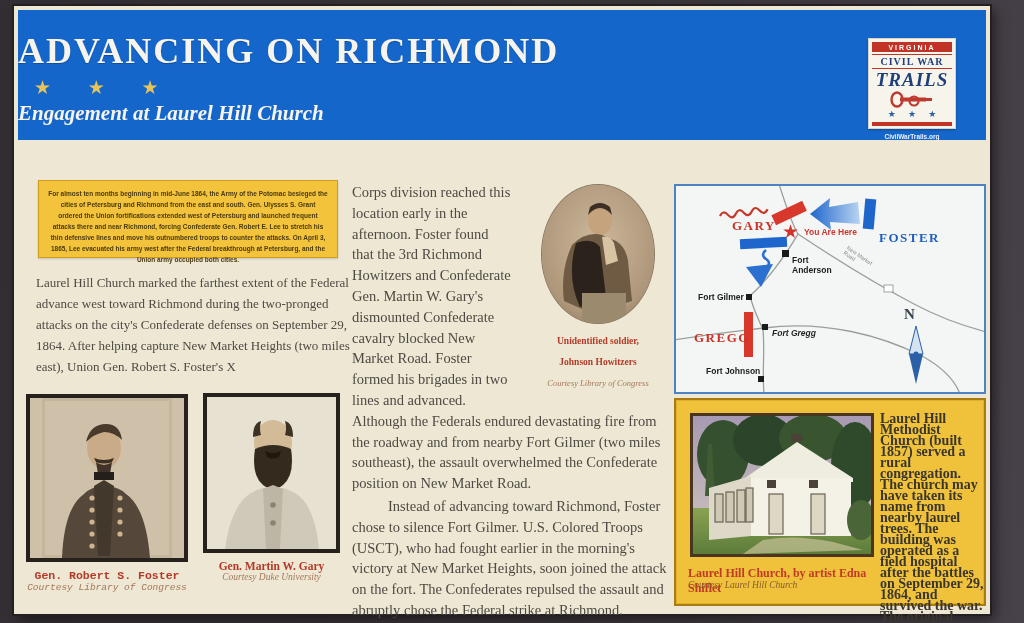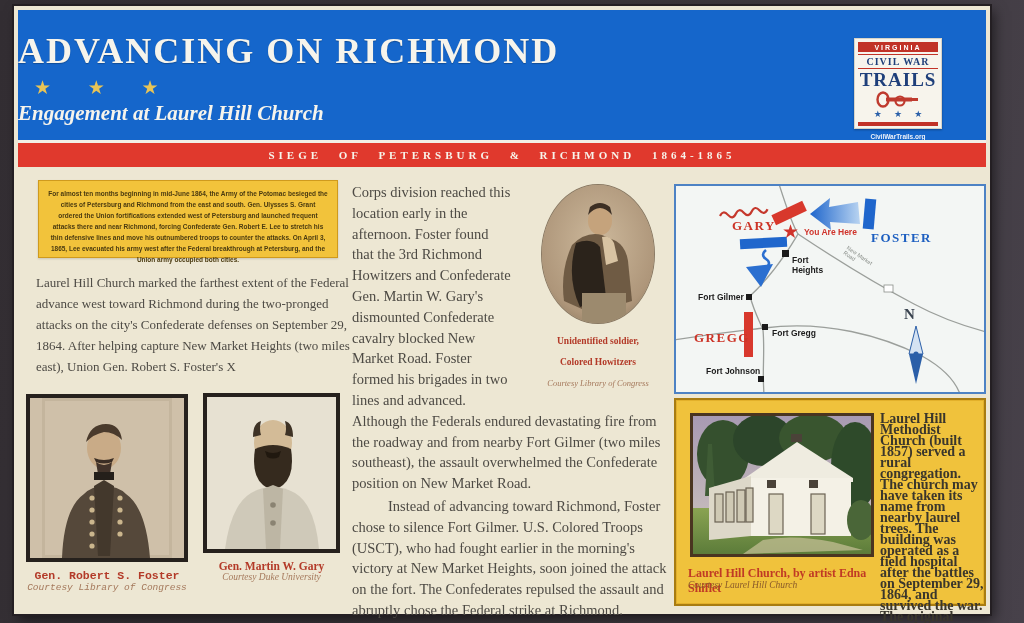--- a/index.html
+++ b/index.html
@@ -19,25 +19,25 @@
   .title { margin-top:20px; font-size:36px; font-weight:bold; letter-spacing:2px; text-shadow:0 1px 1px rgba(0,0,0,.25); }
   .hstars { margin-top:4px; font-size:19px; color:#e8c457; letter-spacing:16px; padding-left:16px; }
   .subtitle { margin-top:2px; font-size:21px; font-weight:bold; font-style:italic; }
   .band {
     position:absolute; left:4px; top:134px; right:4px; height:27px;
     background:#e0392d; border-top:3px solid #f2efe6;
     color:#f7f3ea; font-size:11px; font-weight:bold; letter-spacing:4px; word-spacing:10px;
     text-align:center; line-height:24px;
   }
   
-  .logo { position:absolute; right:44px; top:28px; width:88px; text-align:center; }
+  .logo { position:absolute; right:30px; top:28px; width:88px; text-align:center; }
   .logo-box { background:#f7f4ec; border:1px solid #d8d4c8; padding:3px 3px 2px; box-shadow:0 1px 2px rgba(0,0,0,.3); }
   .logo-va { background:#c13227; color:#fff; font-family:"Liberation Sans",sans-serif; font-size:7px; font-weight:bold; letter-spacing:2px; padding:1.5px 0; }
   .logo-cw { color:#1f3f7a; font-size:10px; font-weight:bold; letter-spacing:1px; margin-top:2px; border-top:1px solid #c13227; border-bottom:1px solid #c13227; padding:1px 0; }
-  .logo-trails { color:#1f3f7a; font-size:19px; font-weight:bold; letter-spacing:1px; line-height:1.0; margin-top:1px; }
+  .logo-trails { color:#1f3f7a; font-size:19px; font-weight:bold; letter-spacing:1px; line-height:1.0; margin-top:1px;font-style:italic; }
   .logo-bugle { margin:2px auto 0; width:44px; height:17px; }
   .logo-stars { color:#2a5fa8; font-size:9px; letter-spacing:5px; padding-left:5px; border-bottom:4px solid #c13227; padding-bottom:3px; margin-top:1px; }
   .logo-site { color:#eef2fa; font-family:"Liberation Sans",sans-serif; font-size:6.5px; font-weight:bold; margin-top:4px; }
   
   .intro {
     position:absolute; left:24px; top:174px; width:300px; height:78px;
     background:#f2c33b; border:1px solid #cf9a1d; box-shadow:0 1px 2px rgba(0,0,0,.15);
     padding:7px 9px; text-align:center;
     font-family:"Liberation Sans",sans-serif; font-size:6.5px; font-weight:bold; line-height:11px; color:#4a3a10;
   }
@@ -106,21 +106,20 @@
             <rect x="10" y="6.5" width="26" height="4" fill="#bf3a2e"></rect>
             <circle cx="24" cy="10" r="4.5" fill="none" stroke="#bf3a2e" stroke-width="2.2"></circle>
             <rect x="36" y="7" width="6" height="3" fill="#bf3a2e"></rect>
           </svg>
         </div>
         <div class="logo-stars">★ ★ ★</div>
       </div>
       <div class="logo-site">CivilWarTrails.org</div>
     </div>
   </div>
-  <div class="band">SIEGE OF PETERSBURG &amp; RICHMOND 1864-1865</div>
 
   <div class="intro">For almost ten months beginning in mid-June 1864, the Army of the Potomac besieged the cities of Petersburg and Richmond from the east and south.  Gen. Ulysses S. Grant ordered the Union fortifications extended west of Petersburg and launched frequent attacks there and near Richmond, forcing Confederate Gen. Robert E. Lee to stretch his thin defensive lines and move his outnumbered troops to counter the attacks.  On April 3, 1865, Lee evacuated his army west after the Federal breakthrough at Petersburg, and the Union army occupied both cities.</div>
 
   <div class="col1">Laurel Hill Church marked the farthest extent of the Federal advance west toward Richmond during the two-pronged attacks on the city's Confederate defenses on September 29, 1864. After helping capture New Market Heights (two miles east), Union Gen. Robert S. Foster's X</div>
 
   <div class="col2">
     <div class="soldier-float">
       <div class="oval">
         <svg width="112" height="138" viewBox="0 0 112 138">
           <defs>
@@ -133,21 +132,21 @@
           <rect width="112" height="138" fill="url(#sep)"></rect>
           <ellipse cx="58" cy="36" rx="12" ry="14" fill="#c5a37c"></ellipse>
           <path d="M46,30 q12,-14 24,0 l-2,-8 q-10,-8 -20,0 z" fill="#3c2f24"></path>
           <path d="M30,60 q14,-14 30,-10 l14,6 q10,6 12,20 l4,40 -20,6 -30,2 -18,-8 q-4,-30 8,-56z" fill="#6f5b44"></path>
           <path d="M34,58 q16,-6 24,4 l6,50 -26,10 q-14,-30 -4,-64z" fill="#2b231b"></path>
           <path d="M60,52 q8,-2 12,6 l4,18 -12,4 z" fill="#d8c3a2"></path>
           <rect x="40" y="108" width="44" height="30" fill="#9c8a6e"></rect>
         </svg>
       </div>
       <div class="fig-name" style="font-size:9.5px">Unidentified soldier,</div>
-      <div class="fig-name" style="font-size:9.5px;margin-top:0">Colored Howitzers</div>
+      <div class="fig-name" style="font-size:9.5px;margin-top:0">Johnson Howitzers</div>
       <div class="fig-credit" style="font-size:8.5px">Courtesy Library of Congress</div>
     </div>
     <p>Corps division reached this location early in the afternoon. Foster found that the 3rd Richmond Howitzers and Confederate Gen. Martin W. Gary's dismounted Confederate cavalry blocked New Market Road. Foster formed his brigades in two lines and advanced. Although the Federals endured devastating fire from the roadway and from nearby Fort Gilmer (two miles southeast), the assault overwhelmed the Confederate position on New Market Road.</p>
     <p>Instead of advancing toward Richmond, Foster chose to silence Fort Gilmer. U.S. Colored Troops (USCT), who had fought earlier in the morning's victory at New Market Heights, soon joined the attack on the fort. The Confederates repulsed the assault and abruptly chose the Federal strike at Richmond.</p>
   </div>
 
   <div class="fig fig-foster">
     <div class="photo-frame">
       <svg width="130" height="160" viewBox="0 0 130 160">
         <rect width="130" height="160" fill="#cfc0a9"></rect>
@@ -229,27 +228,27 @@
       <rect x="86" y="138" width="6" height="6" fill="#1a1a1a"></rect>
       <rect x="82" y="190" width="6" height="6" fill="#1a1a1a"></rect>
 
       <g>
         <polygon points="240,140 233,168 247,168" fill="#d4e2f2" stroke="#2b5fa8" stroke-width="1"></polygon>
         <polygon points="233,168 247,168 240,198" fill="#2b5fa8"></polygon>
         <circle cx="240" cy="168" r="2.6" fill="#2b5fa8"></circle>
       </g>
     </svg>
     <div class="mlabel unit red" style="left:56px; top:32px;">GARY</div>
-    <div class="mlabel unit blue" style="left:195px; top:44px;text-align:center;">FOSTER</div>
+    <div class="mlabel unit blue" style="left:203px; top:44px;text-align:center;">FOSTER</div>
     <div class="mlabel unit red" style="left:18px; top:144px;">GREGG</div>
     <div class="yah-star">★</div>
     <div class="yah-text">You Are Here</div>
-    <div class="mlabel fort" style="left:116px; top:70px; width:46px;">Fort Heights</div>
+    <div class="mlabel fort" style="left:116px; top:70px; width:46px;">Fort Anderson</div>
     <div class="mlabel fort" style="left:22px; top:107px;">Fort Gilmer</div>
-    <div class="mlabel fort" style="left:96px; top:143px;">Fort Gregg</div>
+    <div class="mlabel fort" style="left:96px; top:143px;font-style:italic;">Fort Gregg</div>
     <div class="mlabel fort" style="left:30px; top:181px;">Fort Johnson</div>
     <div class="road-label">New Market Road</div>
     <div class="compass-n">N</div>
   </div>
 
   <div class="church">
     <div class="painting">
       <svg width="178" height="138" viewBox="0 0 178 138">
         <defs>
           <linearGradient id="sky" x1="0" y1="0" x2="0" y2="1">

